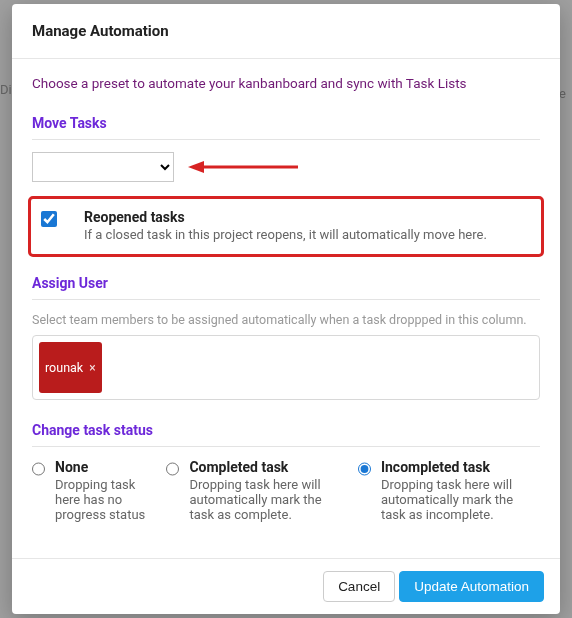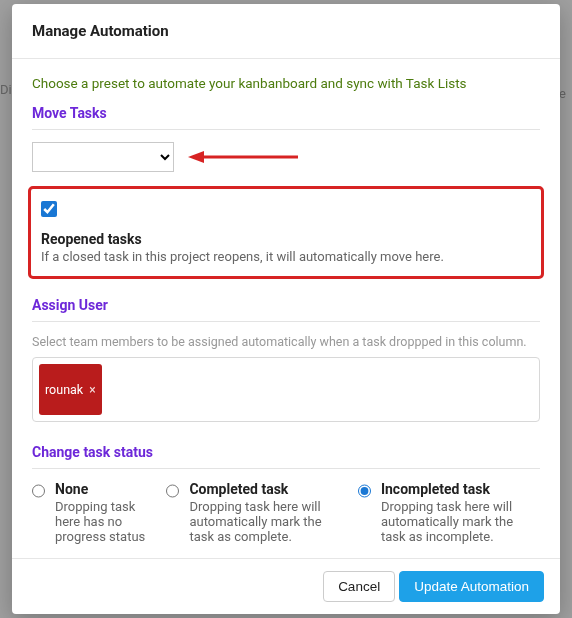--- a/index.html
+++ b/index.html
@@ -4,29 +4,29 @@
   <style>
     * { box-sizing: border-box; margin: 0; padding: 0; }
     body { font-family: -apple-system, BlinkMacSystemFont, "Segoe UI", Roboto, Helvetica, Arial, sans-serif; background: #a0a0a0; width: 572px; height: 618px; overflow: hidden; position: relative; }
     .backdrop { position: absolute; inset: 0; background: #a0a0a0; }
     .bg-hint { position: absolute; left: 0; top: 82px; color: #666; font-size: 13px; }
     .bg-hint-right { position: absolute; right: 6px; top: 86px; color: #666; font-size: 13px; }
     .modal { position: absolute; left: 12px; top: 4px; right: 12px; bottom: 4px; background: #fff; border-radius: 4px; box-shadow: 0 6px 24px rgba(0,0,0,.25); display: flex; flex-direction: column; }
     .modal-header { padding: 18px 20px 18px; border-bottom: 1px solid #e6e6e6; }
     .modal-header h2 { font-size: 15px; font-weight: 700; color: #222; }
     .modal-body { padding: 16px 20px 10px; overflow: auto; flex: 1; }
-    .intro { font-size: 13.5px; color: #4d7c0f; margin-bottom: 14px; }
+    .intro { font-size: 13.5px; color: #701a75; margin-bottom: 24px; }
     .section-title { font-size: 14px; font-weight: 700; color: #6d28d9; margin-bottom: 8px; }
     .rule { border: 0; border-top: 1px solid #e3e3e3; margin: 4px 0 12px; }
     .select-row { display: flex; align-items: center; gap: 14px; margin-bottom: 14px; }
     .select { width: 142px; height: 28px; border: 1px solid #c9c9c9; background: #fff; font-size: 13px; padding: 14px 6px; appearance: auto; }
     .arrow { display: flex; align-items: center; }
     .arrow svg { display: block; }
     .highlight-box { border: 3px solid #d72323; border-radius: 5px; padding: 10px 10px 12px 10px; margin: 0 -4px 18px -4px; }
-    .check-row { display: flex; gap: 14px; align-items: flex-start; flex-direction: column; }
+    .check-row { display: flex; gap: 27px; align-items: flex-start; }
     .check { width: 16px; height: 16px; margin-top: 2px; accent-color: #1977d4; }
     .check-label { font-size: 14px; font-weight: 700; color: #222; }
     .desc { font-size: 13px; color: #666; margin-top: 2px; }
     .hint { font-size: 12.5px; color: #999; margin-bottom: 8px; }
     .tag-input { border: 1px solid #d8d8d8; border-radius: 4px; padding: 6px; min-height: 34px; display: flex; gap: 6px; align-items: center; margin-bottom: 22px; }
     .tag { background: #b91c1c; color: #fff; border-radius: 3px; padding: 18px 6px; font-size: 12.5px; display: inline-flex; align-items: center; gap: 6px; }
     .tag-x { font-size: 12px; opacity: .85; cursor: pointer; }
     .radio-group { display: flex; flex-direction: row; gap: 14px; margin-top: 4px; }
     .radio-row { display: flex; gap: 10px; align-items: flex-start; }
     .radio { width: 16px; height: 16px; margin-top: 2px; accent-color: #1977d4; }

